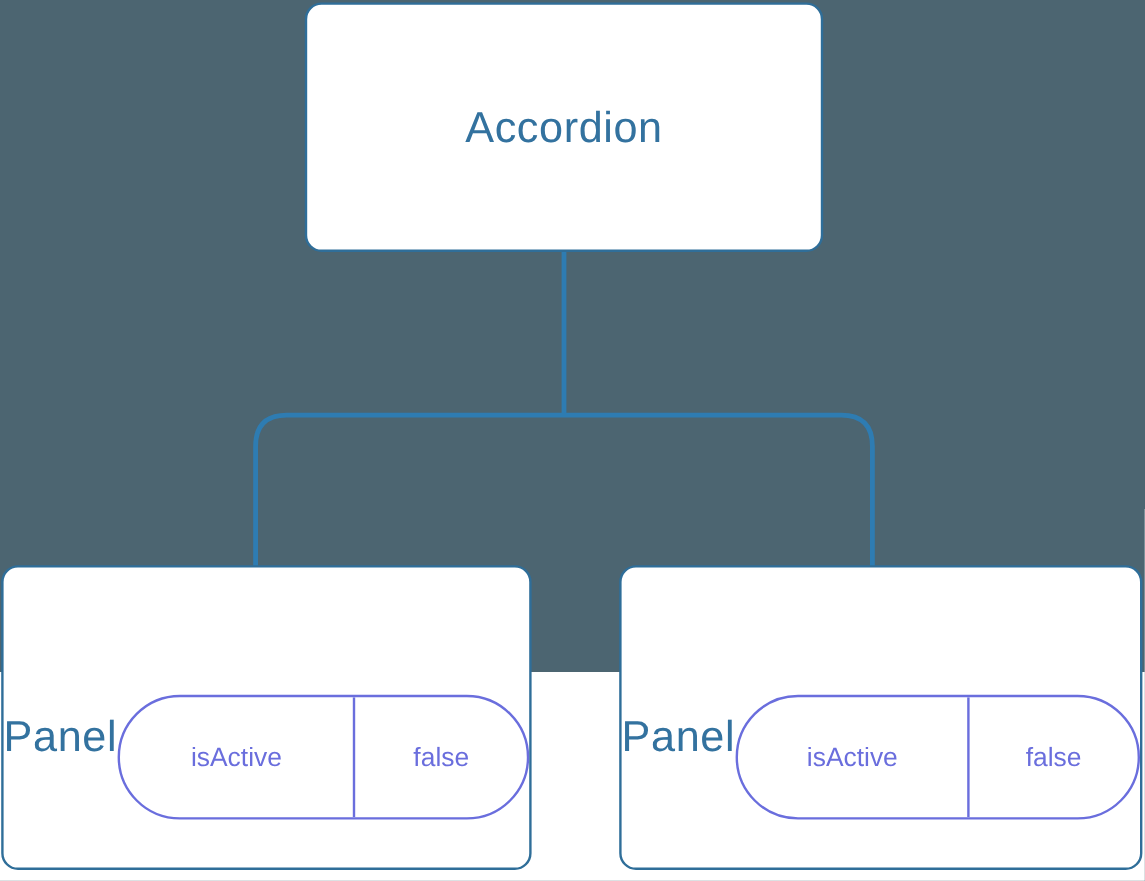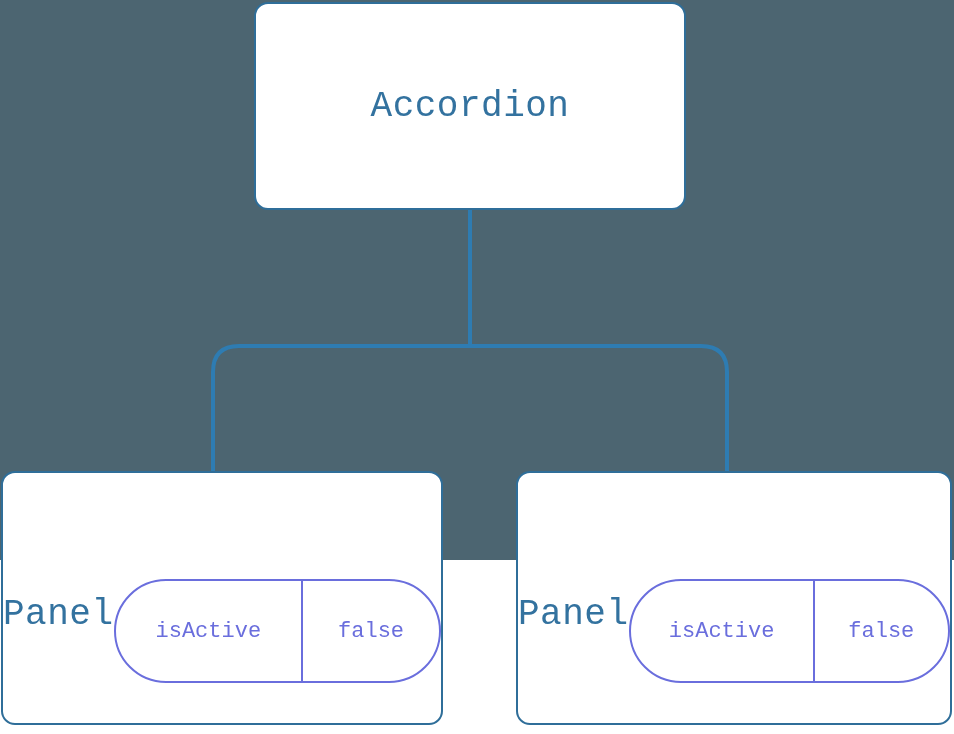--- a/index.html
+++ b/index.html
@@ -13,21 +13,20 @@
   * { margin: 0; padding: 0; box-sizing: border-box; }
   html, body {
     width: 954px; height: 734px;
     font-family: "Liberation Sans", "DejaVu Sans", sans-serif;
     overflow: hidden;
   }
   .stage {
     position: relative;
     width: 954px; height: 560px;
     background: var(--bg);
-    font-family: Liberation Mono, monospace;
   }
   .node {
     position: absolute;
     background: var(--node-fill);
     border: 2.5px solid var(--node-border);
     border-radius: 14px;
   }
   .root-node {
     left: 254px; top: 2px;
     width: 432px; height: 208px;

